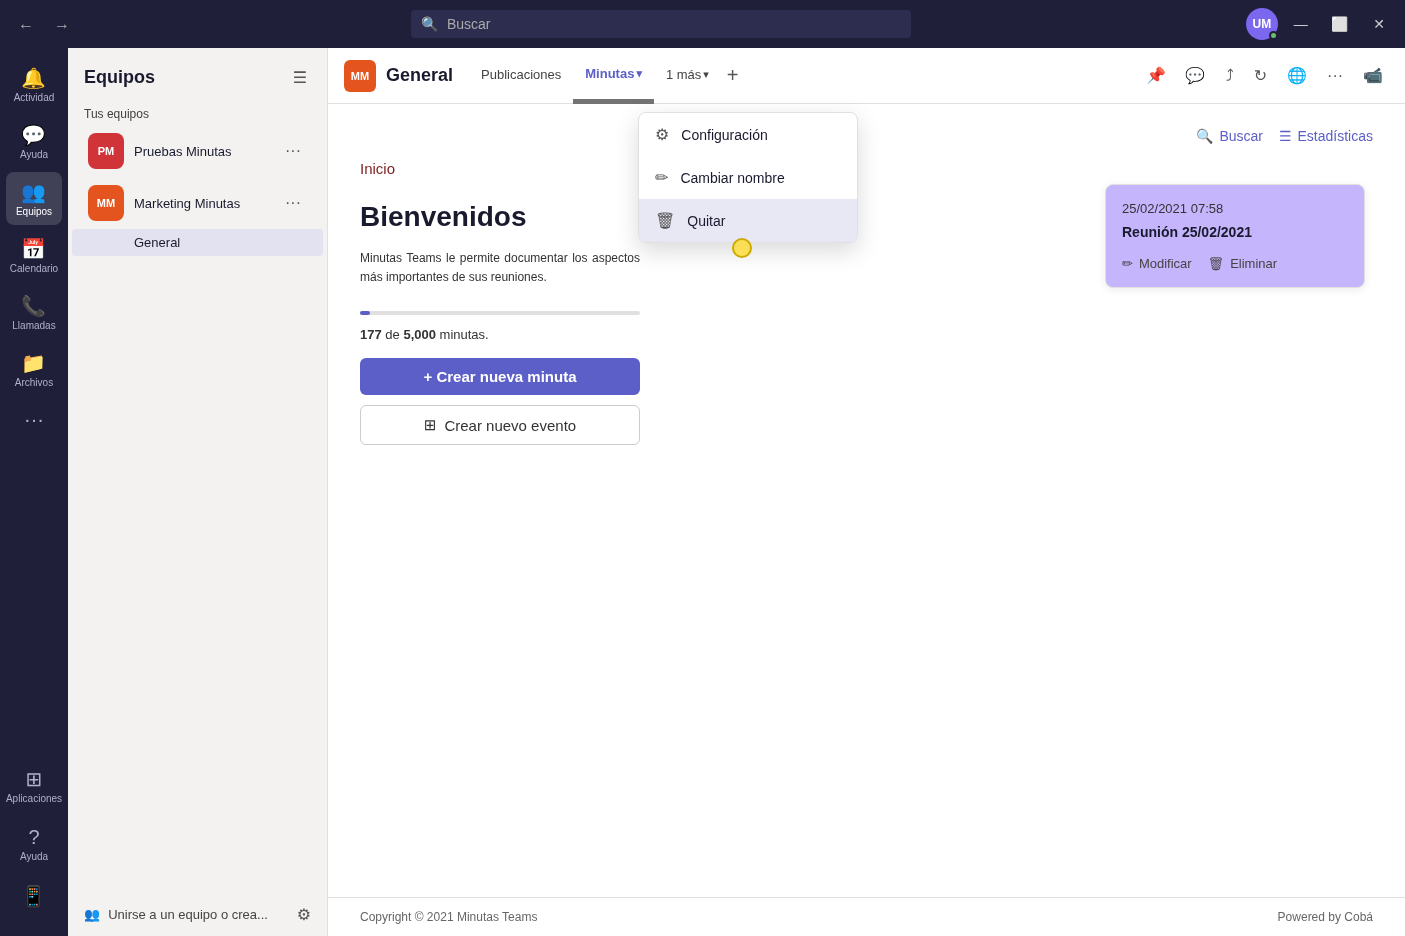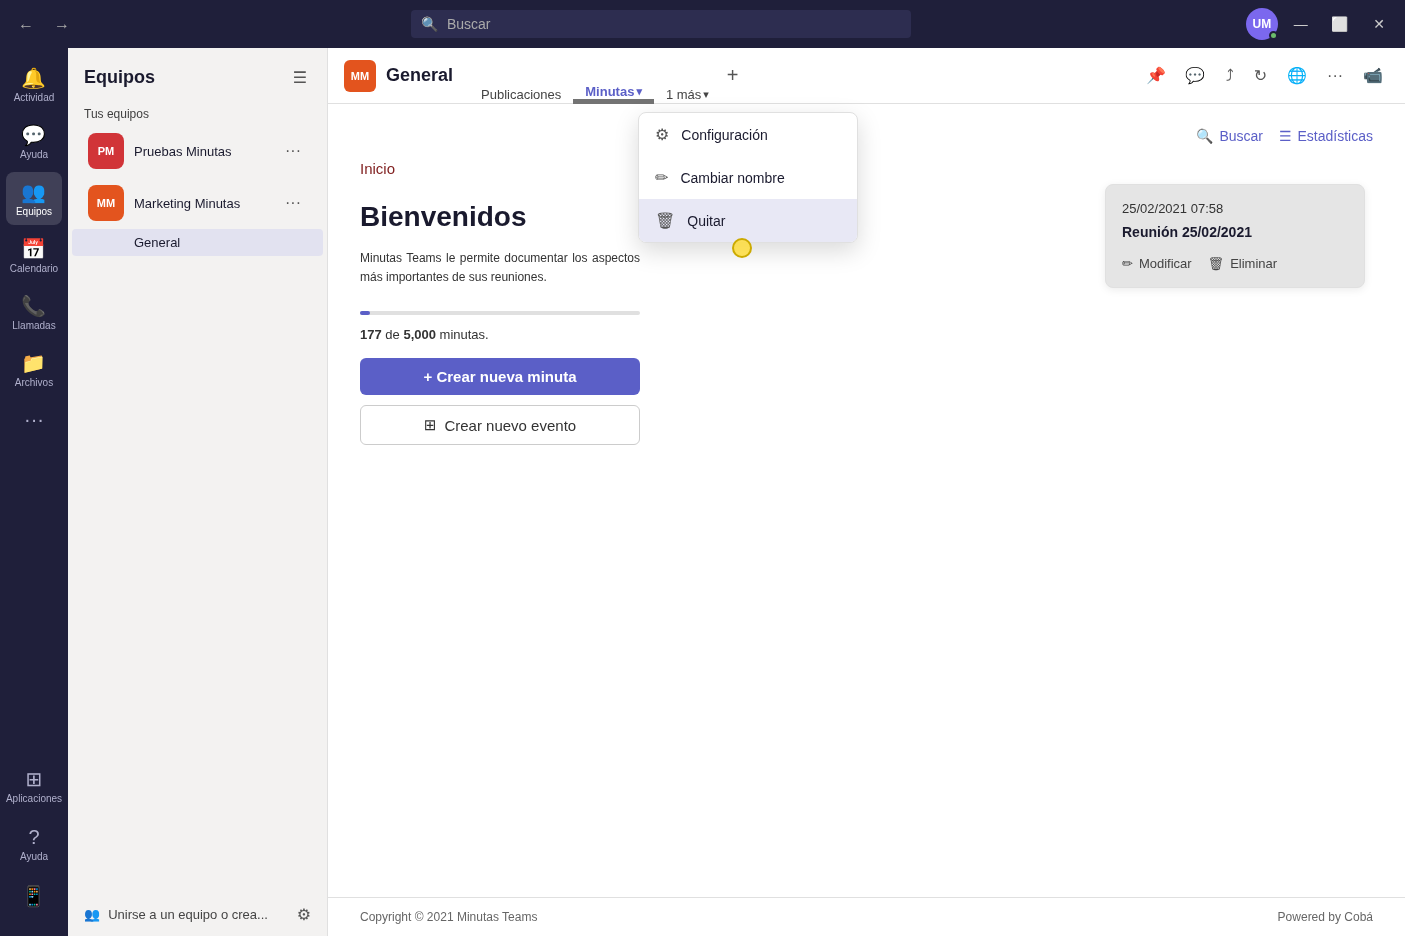--- a/index.html
+++ b/index.html
@@ -193,21 +193,21 @@
       display: flex; align-items: center; justify-content: center;
       font-size: 11px; font-weight: bold; color: #fff;
       flex-shrink: 0;
       margin-right: 10px;
     }
     .channel-name-header { font-size: 18px; font-weight: 700; color: #1a1a2e; margin-right: 16px; }
     .channel-tabs { display: flex; align-items: center; gap: 0; flex: 1; }
     .channel-tab {
       padding: 0 12px;
       height: 56px;
-      display: flex; align-items: flex-end;
+      display: flex; align-items: center;
       font-size: 13px; color: #444;
       cursor: pointer;
       border-bottom: 2px solid transparent;
       white-space: nowrap;
     }
     .channel-tab.active { color: #5b5fc7; border-bottom: 5px solid #737373; font-weight: 600; }
     .tab-dropdown { display: flex; align-items: center; gap: 2px; }
     .channel-header-actions { display: flex; align-items: center; gap: 8px; margin-left: auto; }
     .header-action-btn { background: none; border: none; cursor: pointer; color: #555; font-size: 16px; padding: 4px 6px; border-radius: 4px; }
 
@@ -241,21 +241,21 @@
       padding: 10px 20px; font-size: 15px; font-weight: 500;
       cursor: pointer; width: 280px; justify-content: center;
     }
 
     
     .meeting-card {
       position: absolute;
       right: 40px;
       top: 80px;
       width: 260px;
-      background: #e5e5e5;
+      background: #c4b5fd;
       border: 1px solid #e0e0e0;
       border-radius: 8px;
       padding: 16px;
       box-shadow: 0 2px 8px rgba(0,0,0,0.08);
     }
     .meeting-date { font-size: 13px; color: #333; margin-bottom: 8px; font-weight: 500; }
     .meeting-name { font-size: 14px; color: #1a1a2e; margin-bottom: 16px; font-weight: 700; }
     .meeting-actions { display: flex; align-items: center; gap: 16px; }
     .meeting-action-btn {
       display: flex; align-items: center; gap: 6px;

